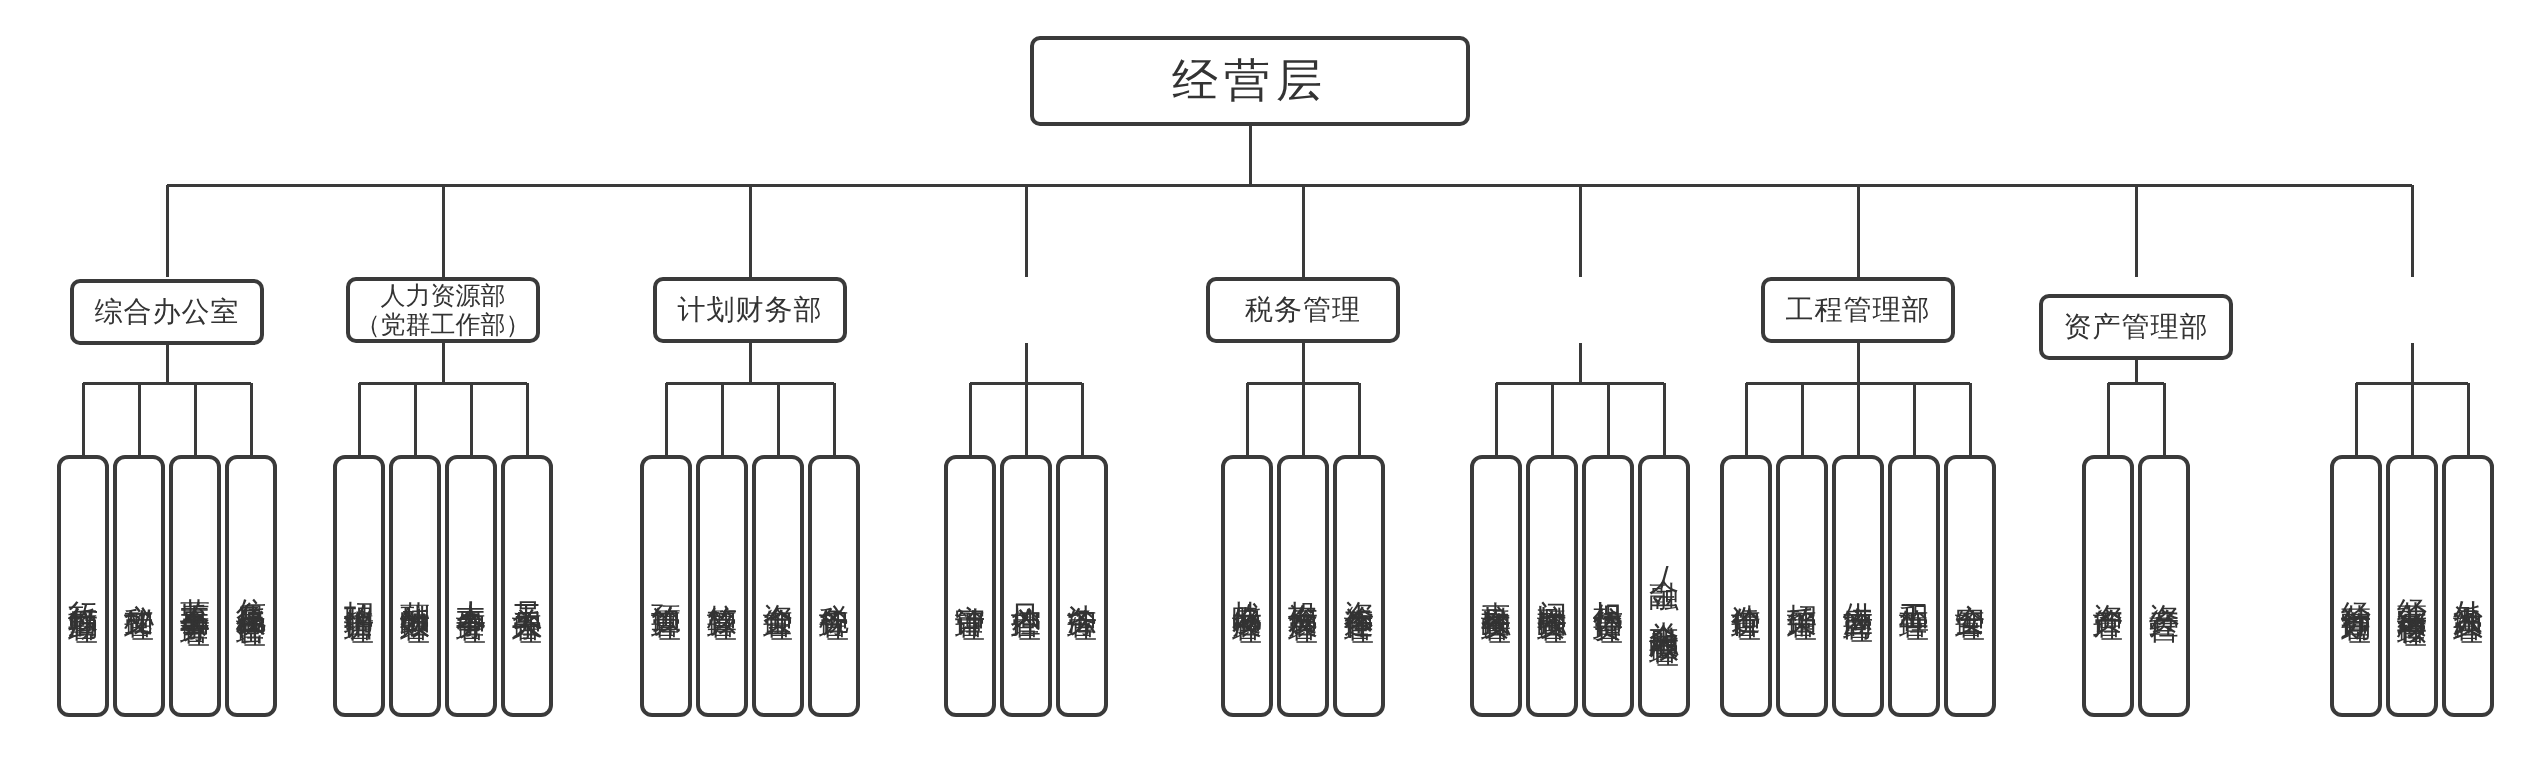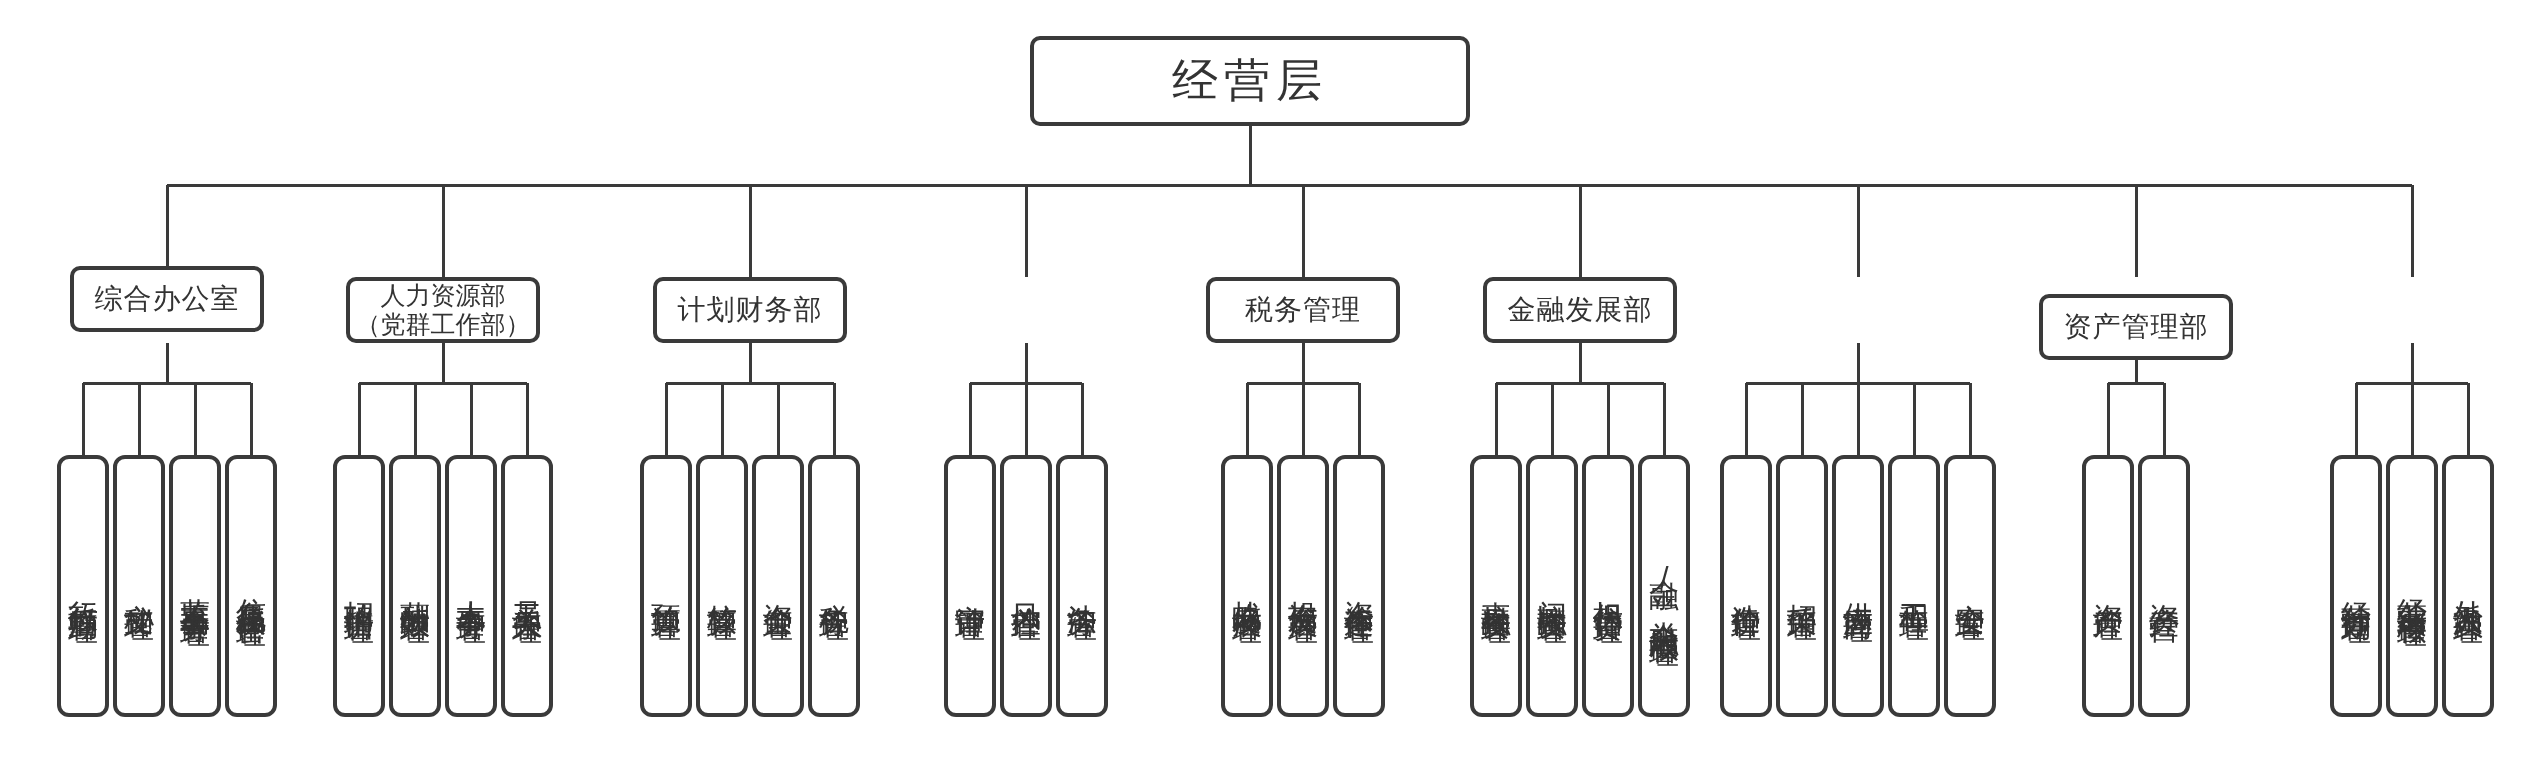--- a/index.html
+++ b/index.html
@@ -120,21 +120,21 @@
     <div class="vline" style="left: 2162.5px; top: 383px; height: 72px;"></div>
     <div class="vline" style="left: 2410.5px; top: 185px; height: 92px;"></div>
     <div class="vline" style="left: 2410.5px; top: 343px; height: 42px;"></div>
     <div class="hline" style="left: 2356px; top: 381.5px; width: 112px;"></div>
     <div class="vline" style="left: 2354.5px; top: 383px; height: 72px;"></div>
     <div class="vline" style="left: 2410.5px; top: 383px; height: 72px;"></div>
     <div class="vline" style="left: 2466.5px; top: 383px; height: 72px;"></div>
     <div class="node root-box" style="left: 1030px; top: 36px;">
       <span>经营层</span>
     </div>
-    <div class="node dept-box" style="left: 70px; top: 266px;">
+    <div class="node dept-box" style="left: 70px; top: 279px;">
       <span class="dept-line">综合办公室</span>
     </div>
     <div class="node child-box" style="left: 57px; top: 455px;">
       <span class="child-text">行政后勤管理</span>
     </div>
     <div class="node child-box" style="left: 113px; top: 455px;">
       <span class="child-text">文秘管理</span>
     </div>
     <div class="node child-box" style="left: 169px; top: 455px;">
       <span class="child-text">董监事会事务管理</span>
@@ -187,34 +187,34 @@
     </div>
     <div class="node child-box" style="left: 1221px; top: 455px;">
       <span class="child-text">战略发展管理</span>
     </div>
     <div class="node child-box" style="left: 1277px; top: 455px;">
       <span class="child-text">投资发展管理</span>
     </div>
     <div class="node child-box" style="left: 1333px; top: 455px;">
       <span class="child-text">资本运作管理</span>
     </div>
-    <div class="node dept-box" style="left: 1483px; top: 277px;">
-      <span class="dept-line">金融发展部</span>
-    </div>
     <div class="node child-box" style="left: 1470px; top: 455px;">
       <span class="child-text">直接融资管理</span>
     </div>
     <div class="node child-box" style="left: 1526px; top: 455px;">
       <span class="child-text">间接融资管理</span>
     </div>
     <div class="node child-box" style="left: 1582px; top: 455px;">
       <span class="child-text">担保信贷管理</span>
     </div>
     <div class="node child-box" style="left: 1638px; top: 455px;">
       <span class="child-text">金融/类金融股权管理</span>
+    </div>
+    <div class="node dept-box" style="left: 1761px; top: 277px;">
+      <span class="dept-line">工程管理部</span>
     </div>
     <div class="node child-box" style="left: 1720px; top: 455px;">
       <span class="child-text">造价管理</span>
     </div>
     <div class="node child-box" style="left: 1776px; top: 455px;">
       <span class="child-text">招采管理</span>
     </div>
     <div class="node child-box" style="left: 1832px; top: 455px;">
       <span class="child-text">供应商管理</span>
     </div>

